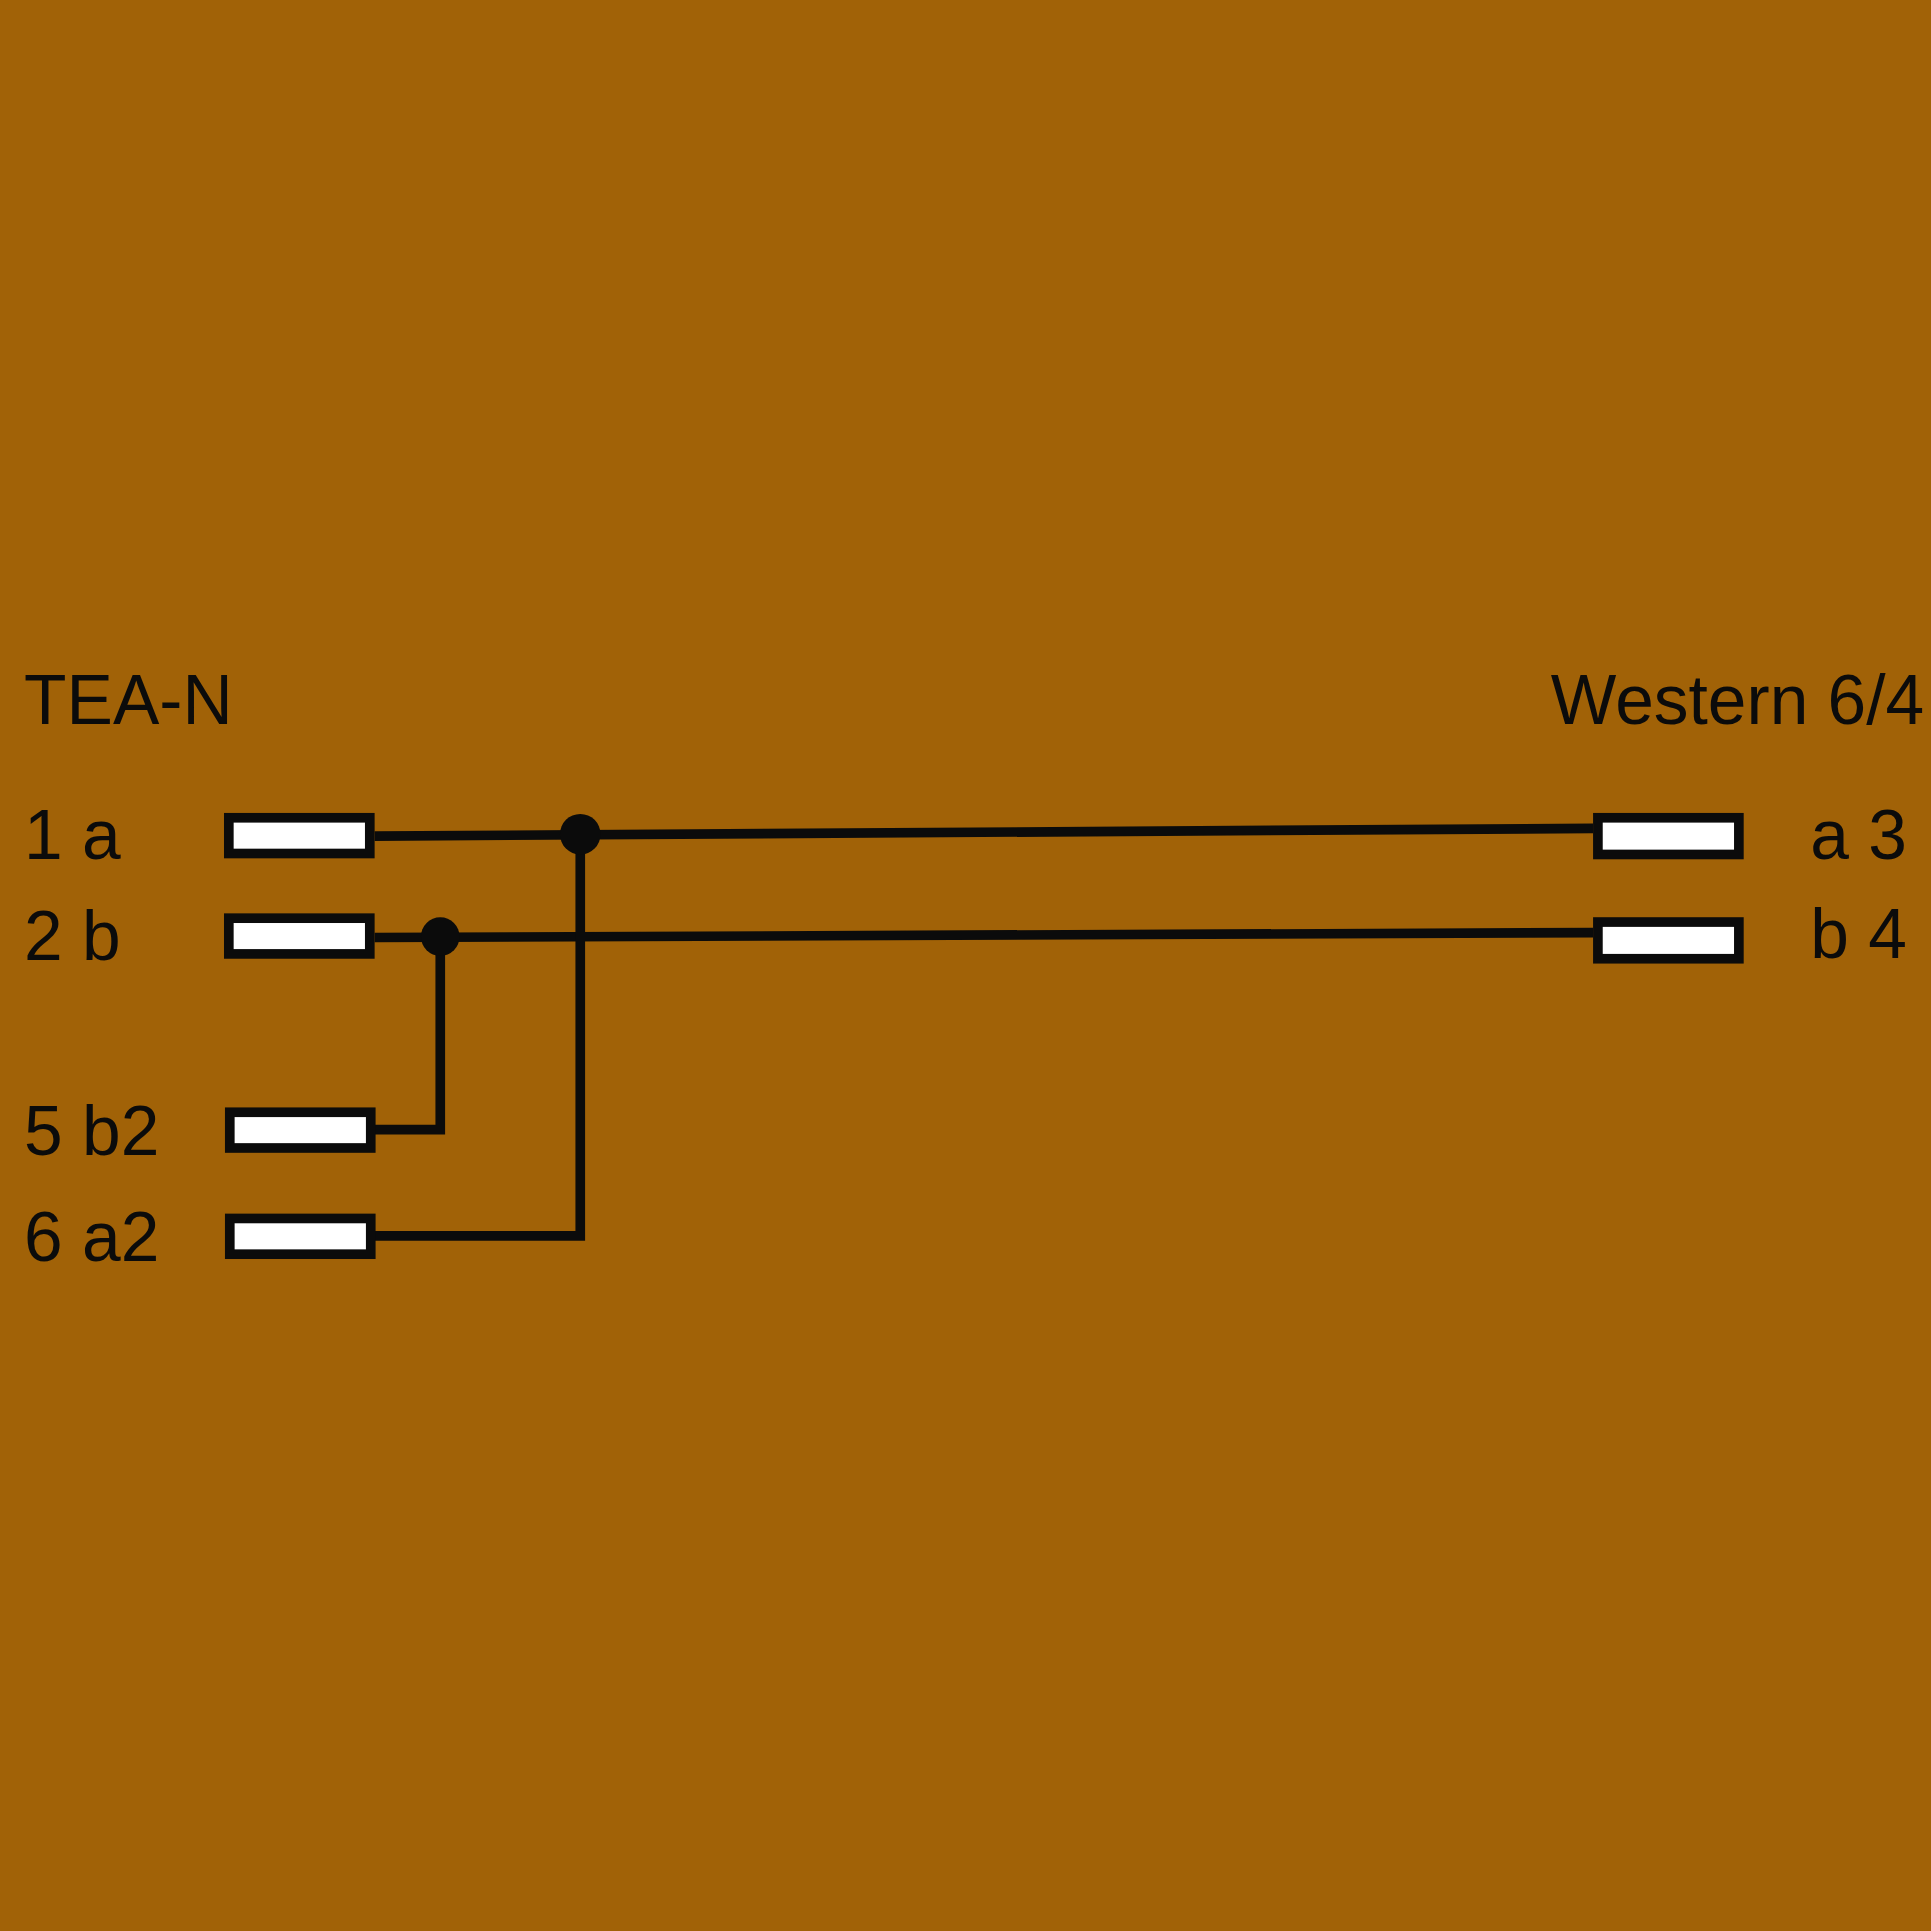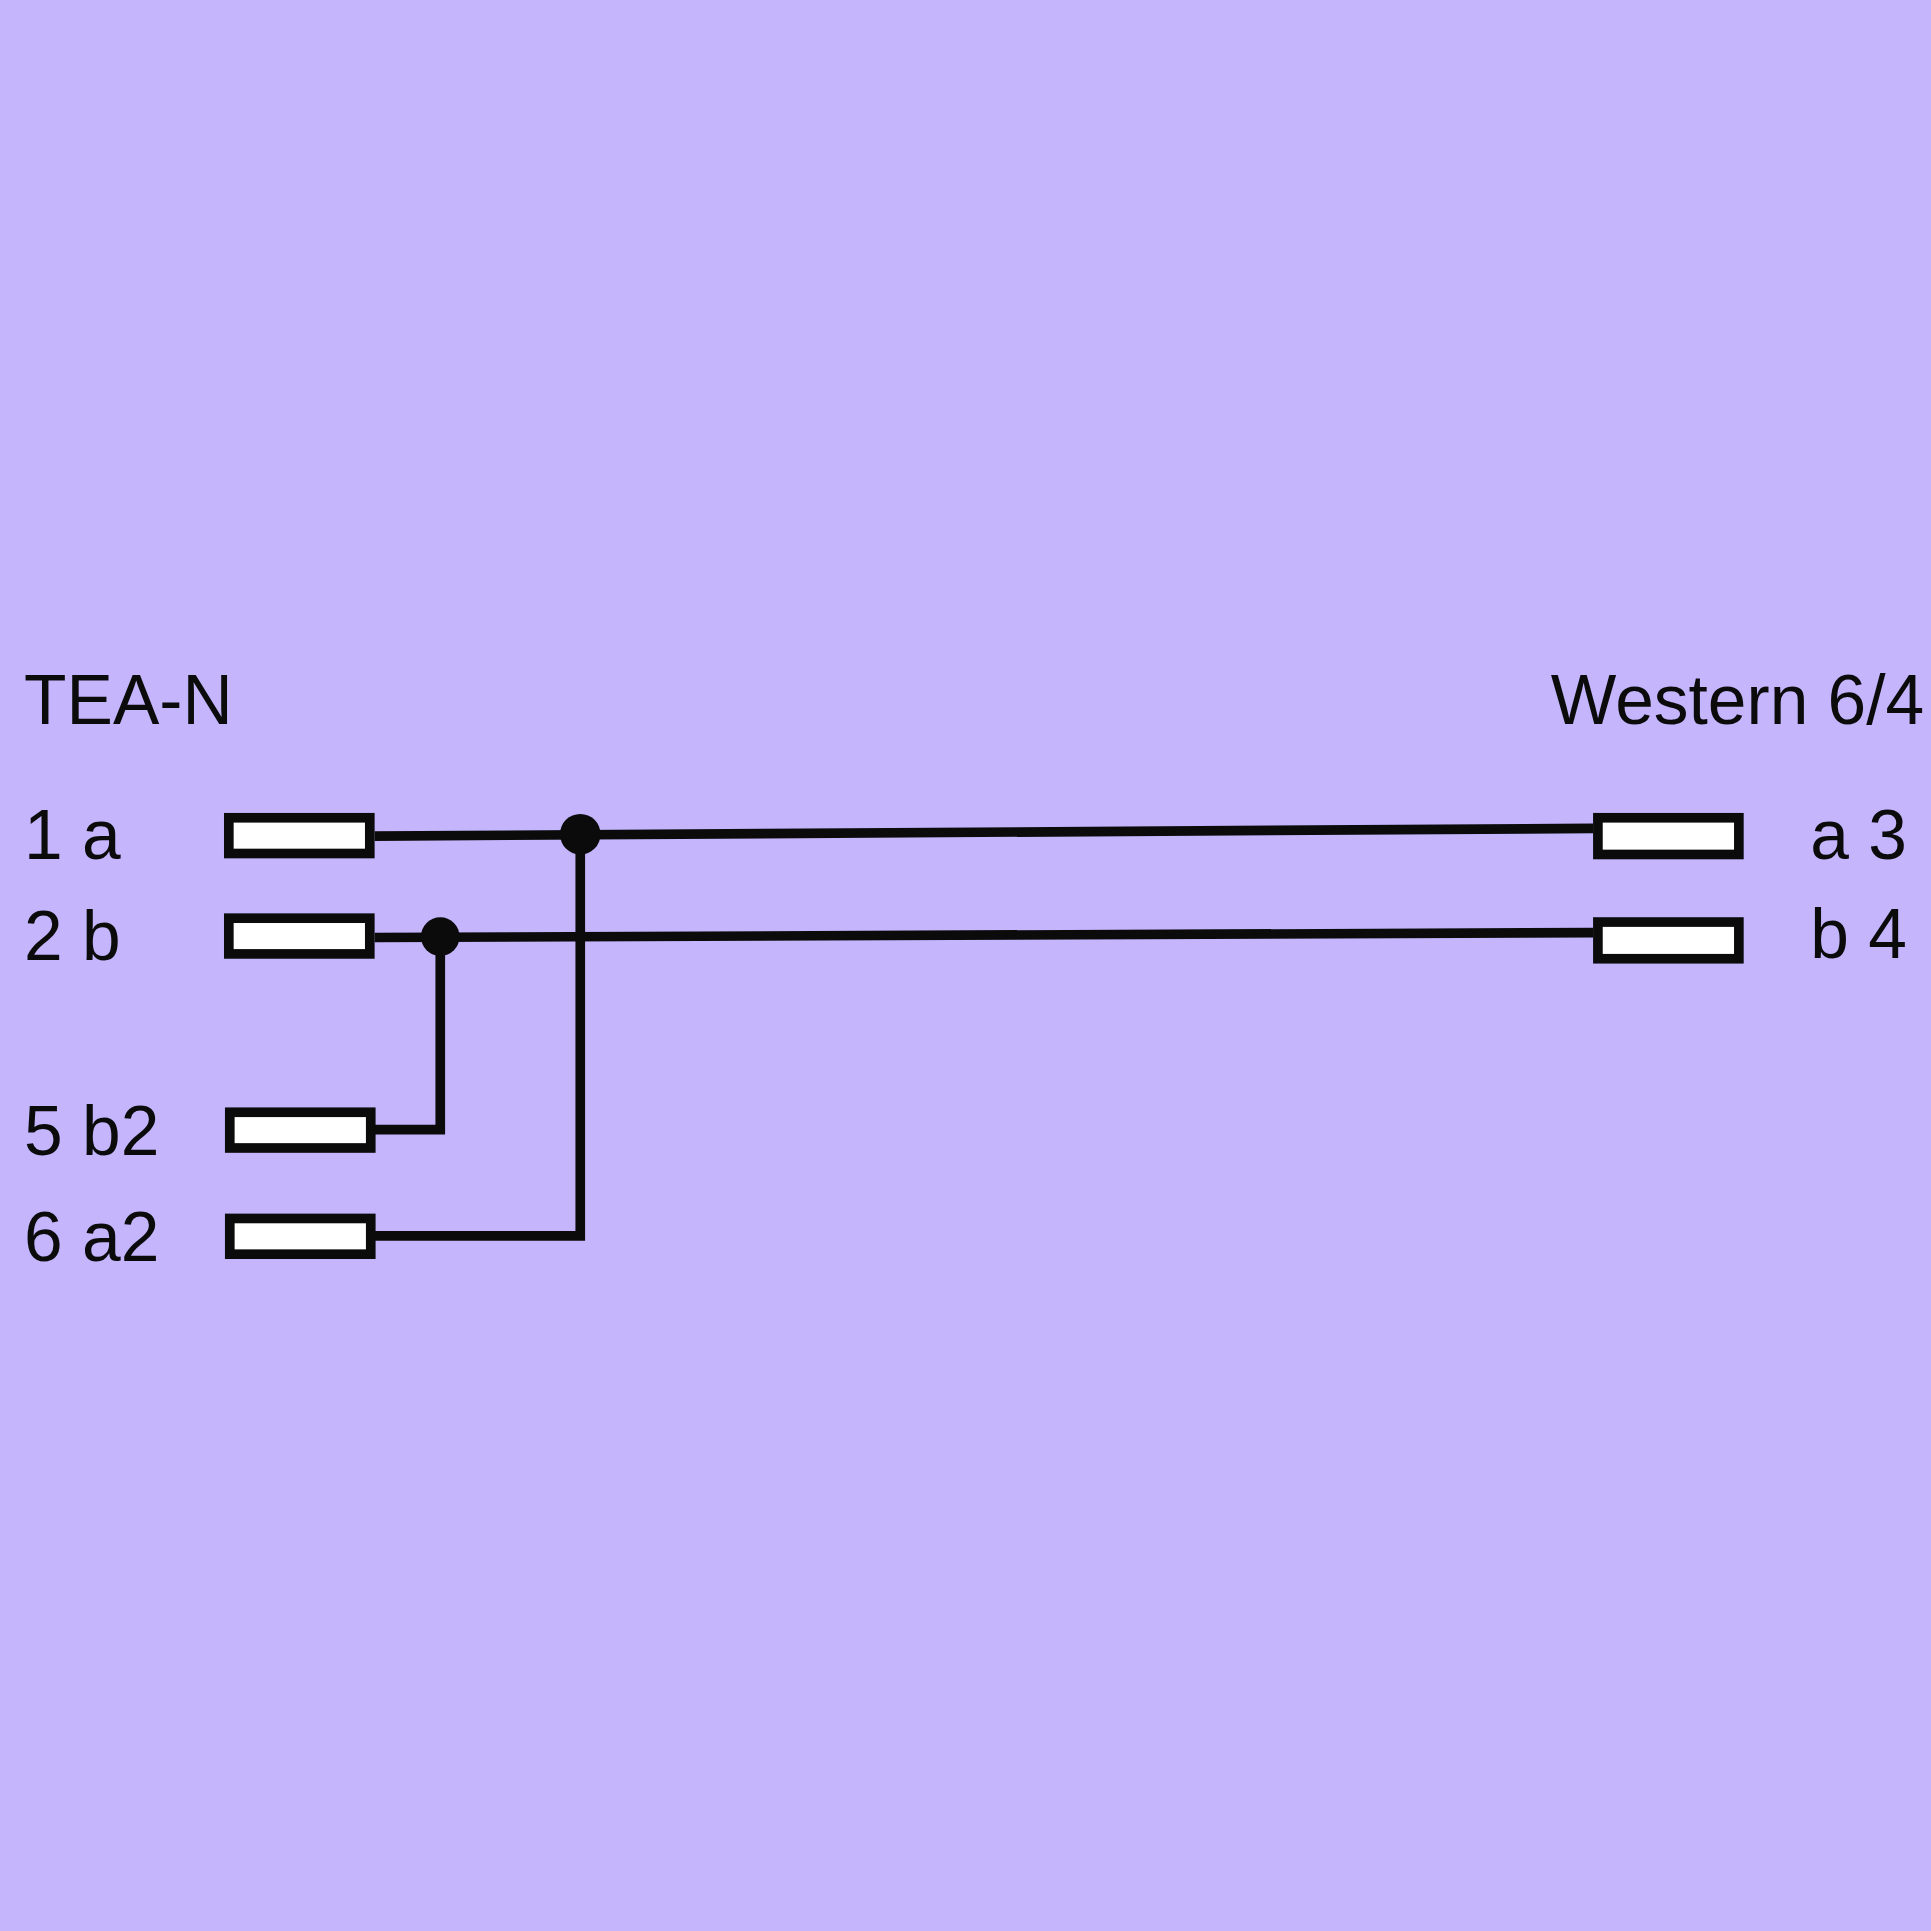--- a/index.html
+++ b/index.html
@@ -4,21 +4,21 @@
 <style>
   html, body {
     margin: 0;
     padding: 0;
     background: #ffffff;
   }
   .stage {
     position: relative;
     width: 1931px;
     height: 1931px;
-    background: #c4b5fd;
+    background: #a16207;
     font-family: "Liberation Sans", sans-serif;
   }
   svg.diagram {
     display: block;
     width: 1931px;
     height: 1931px;
   }
   .pin-box {
     fill: #ffffff;
     stroke: #0b0b0b;

